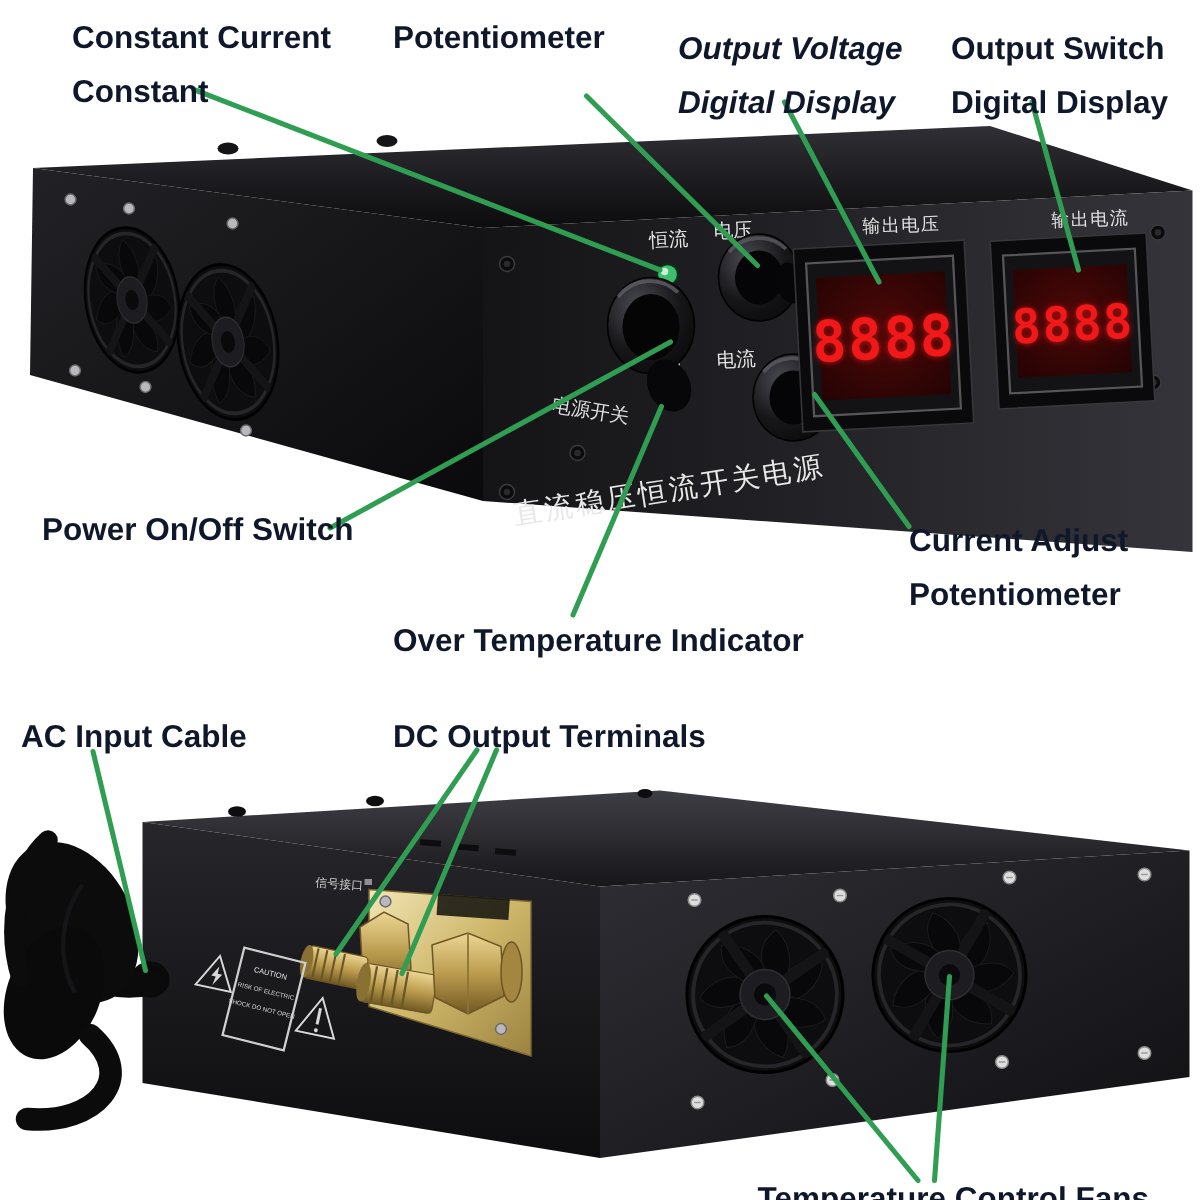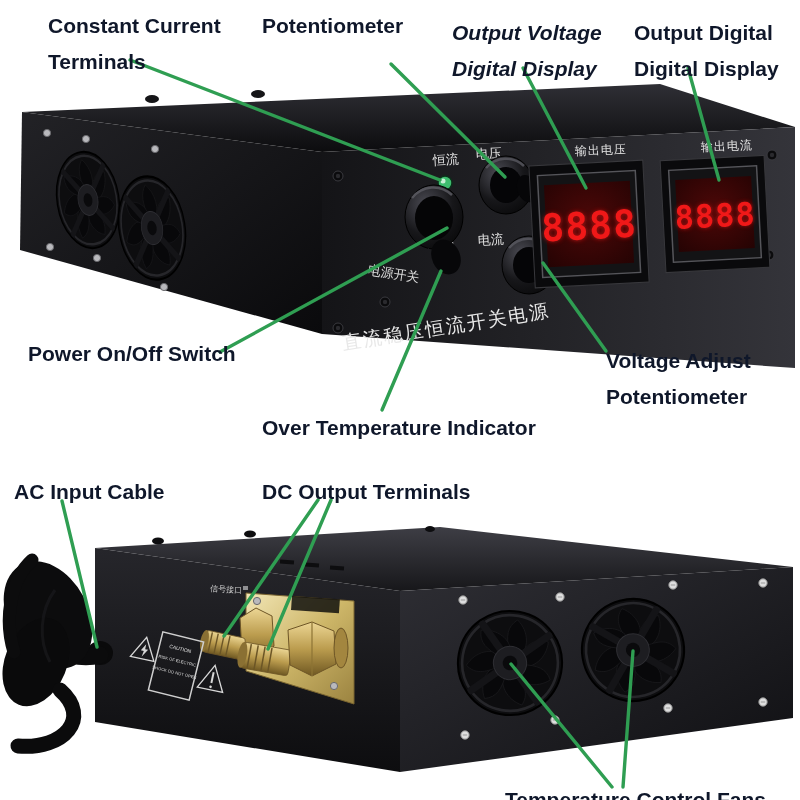--- a/index.html
+++ b/index.html
@@ -296,38 +296,38 @@
     <line x1="62" y1="501" x2="97" y2="647"></line>
     <line x1="318" y1="500" x2="224" y2="636"></line>
     <line x1="331" y1="500" x2="268" y2="649"></line>
     <line x1="511" y1="664" x2="612" y2="787"></line>
     <line x1="633" y1="651" x2="623" y2="787"></line>
   </g>
 </svg>
 
 <div class="lbl" style="left:48px;top:8px;">
   <span>Constant Current</span>
-  <span>Terminals</span>
+  <span>Constant</span>
 </div>
 <div class="lbl" style="left:262px;top:8px;">
   <span>Potentiometer</span>
 </div>
 <div class="lbl" style="left:452px;top:15px;font-style:italic;">
   <span>Output Voltage</span>
   <span>Digital Display</span>
 </div>
 <div class="lbl" style="left:634px;top:15px;">
-  <span>Output Digital</span>
+  <span>Output Switch</span>
   <span>Digital Display</span>
 </div>
 <div class="lbl" style="left:28px;top:336px;">
   <span>Power On/Off Switch</span>
 </div>
 <div class="lbl" style="left:606px;top:343px;">
-  <span>Voltage Adjust</span>
+  <span>Current Adjust</span>
   <span>Potentiometer</span>
 </div>
 <div class="lbl" style="left:14px;top:474px;">
   <span>AC Input Cable</span>
 </div>
 <div class="lbl" style="left:262px;top:410px;">
   <span>Over Temperature Indicator</span>
 </div>
 <div class="lbl" style="left:262px;top:474px;text-align:center;">
   <span>DC Output Terminals</span>

